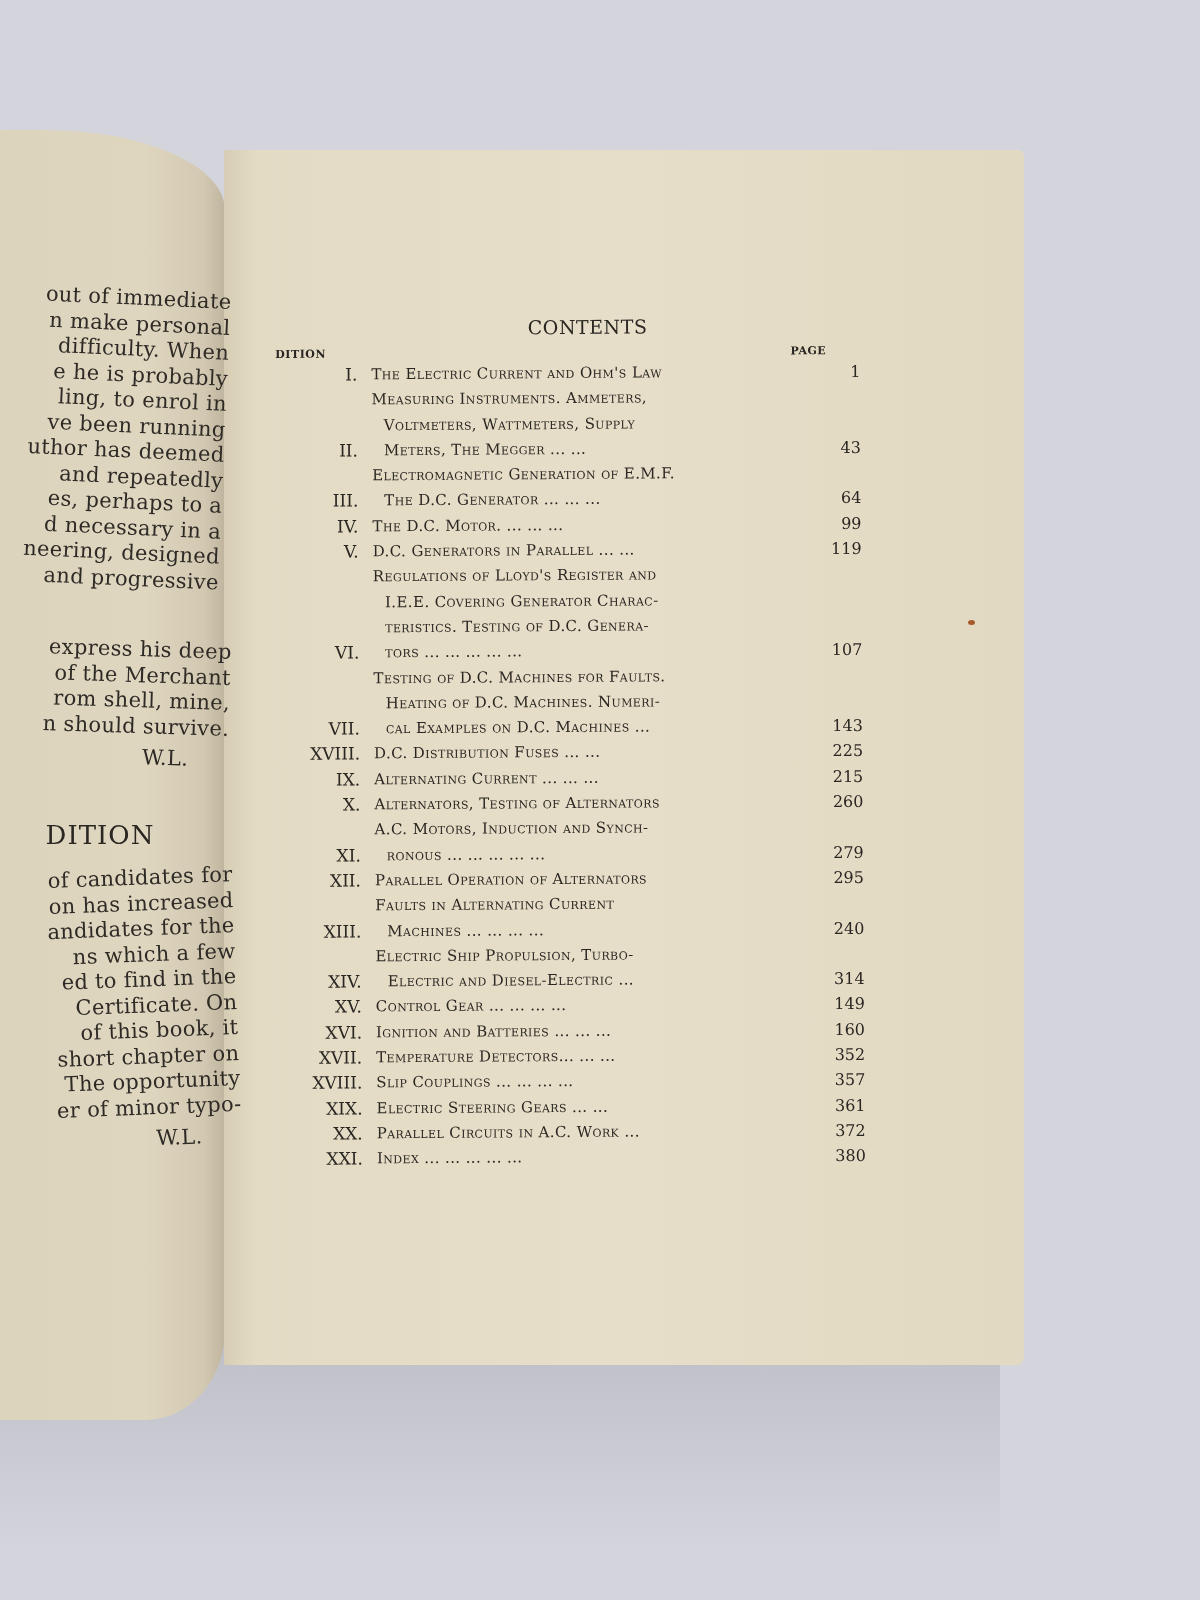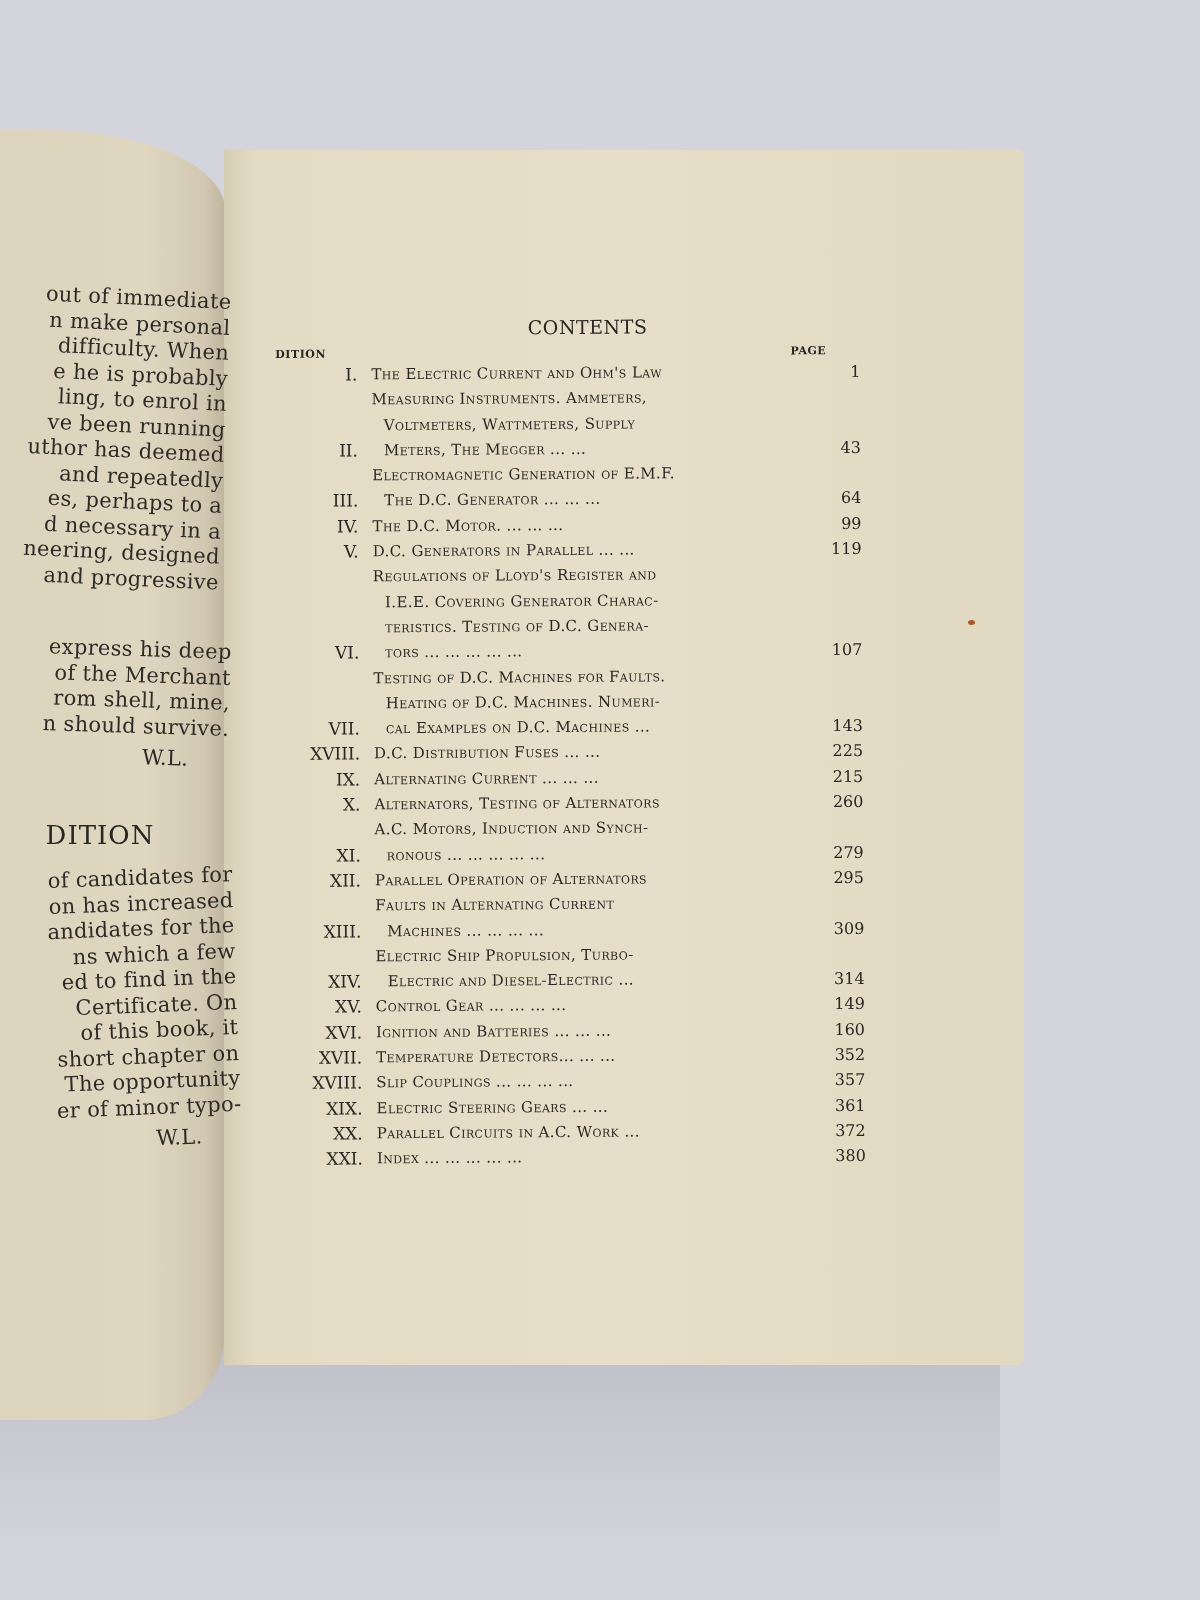--- a/index.html
+++ b/index.html
@@ -193,21 +193,21 @@
           <span style="display: block;">Parallel Operation of Alternators</span>
         </span>
         <span class="page">295</span>
       </div>
       <div class="row">
         <span class="num">XIII.</span>
         <span class="title">
           <span style="display: block;">Faults in Alternating Current</span>
           <span class="cont" style="display: block;">Machines ... ... ... ...</span>
         </span>
-        <span class="page">309</span>
+        <span class="page">240</span>
       </div>
       <div class="row">
         <span class="num">XIV.</span>
         <span class="title">
           <span style="display: block;">Electric Ship Propulsion, Turbo-</span>
           <span class="cont" style="display: block;">Electric and Diesel-Electric ...</span>
         </span>
         <span class="page">314</span>
       </div>
       <div class="row">

